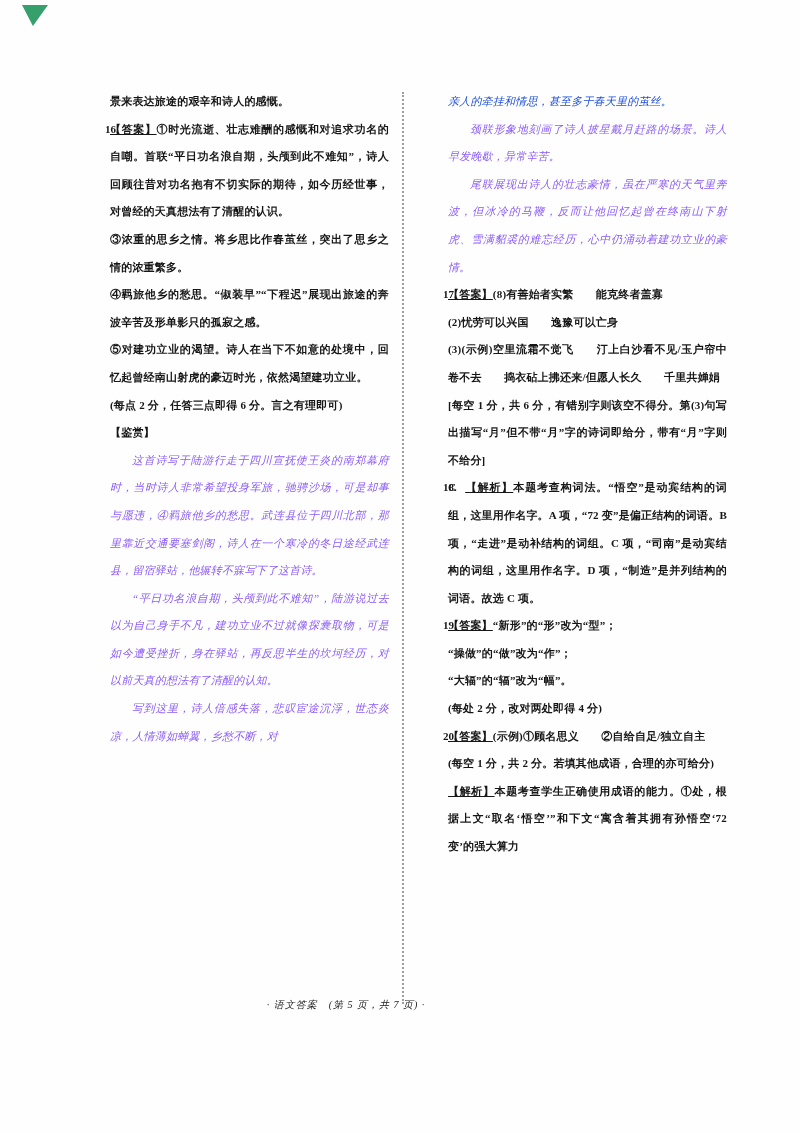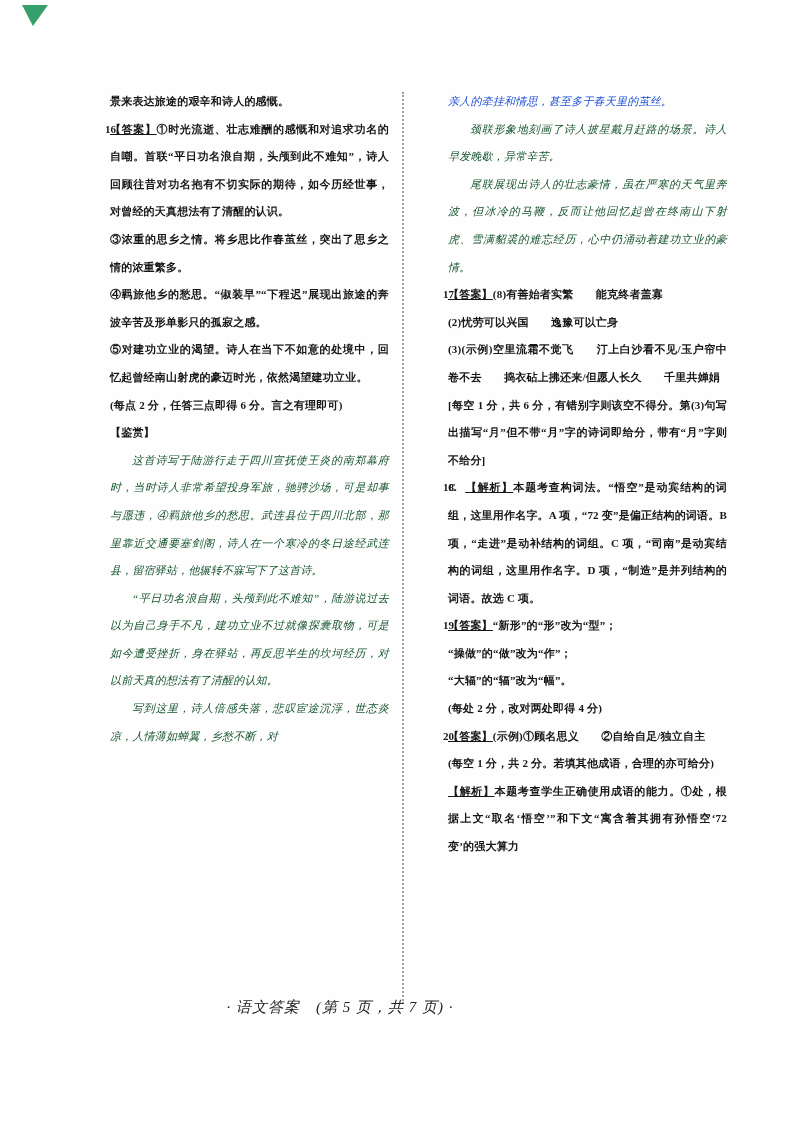--- a/index.html
+++ b/index.html
@@ -9,26 +9,26 @@
         background:#35a06b;clip-path:polygon(0 0,100% 0,42% 100%);}
   .col{position:absolute;top:88px;width:307px;text-align:justify;}
   .col-left{left:82px;}
   .col-right{left:420px;}
   .blk{margin:0;padding-left:28px;position:relative;font-size:11px;line-height:27.6px;
        font-weight:600;letter-spacing:0.2px;}
   .qnum{position:absolute;left:0;top:0;width:28px;font-weight:700;letter-spacing:0;margin-left:23px;}
   .lbl{font-weight:700;font-family:"Liberation Sans","DejaVu Sans",sans-serif;text-decoration:underline;}
   .choice{font-weight:700;margin-right:9px;}
   .heading{font-weight:700;font-family:"Liberation Sans","DejaVu Sans",sans-serif;}
-  .kai{font-style:italic;font-weight:400;text-indent:2em;color:#14532d;}
+  .kai{font-style:italic;font-weight:400;text-indent:2em;color:#8b5cf6;}
   .kai-cont{font-style:italic;font-weight:400;color:#1d4ed8;}
   .divider{position:absolute;left:402px;top:92px;height:912px;width:0;
         border-left:2px dotted #98a0a6;}
-  .footer{position:absolute;top:998px;left:10px;width:660px;text-align:center;
-        font-size:15px;font-style:italic;font-weight:400;color:#222;letter-spacing:1px;}
+  .footer{position:absolute;top:998px;left:16px;width:660px;text-align:center;
+        font-size:10px;font-style:italic;font-weight:400;color:#222;letter-spacing:1px;}
 </style>
 </head>
 <body>
 
 <div class="page">
 
   <div class="corner-mark"></div>
 
   <div class="col col-left">
     <p class="blk cont">景来表达旅途的艰辛和诗人的感慨。</p>

